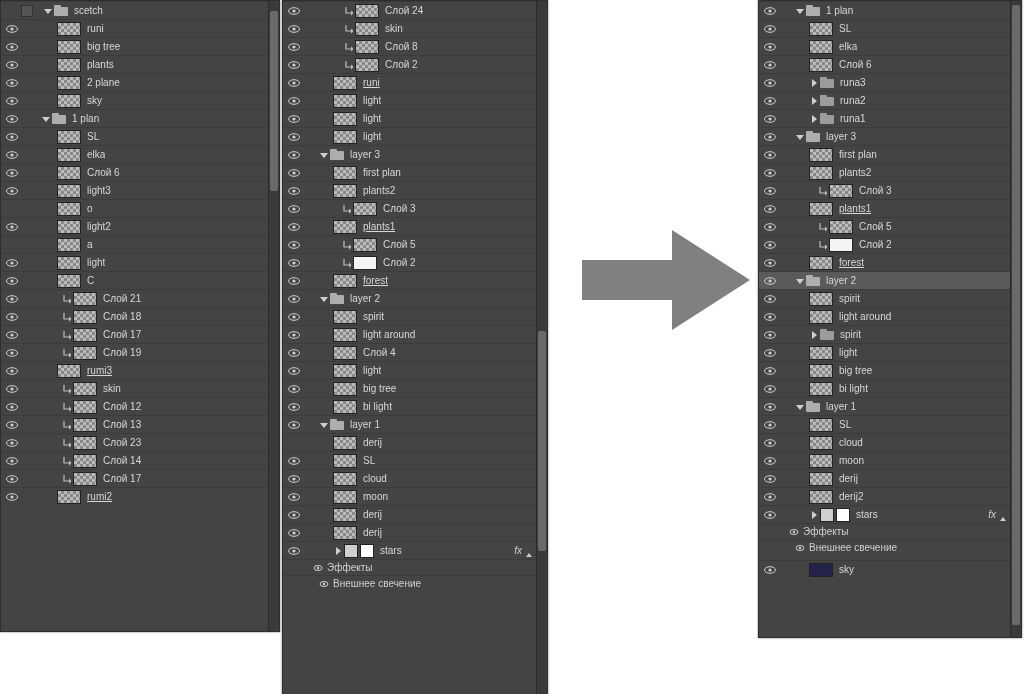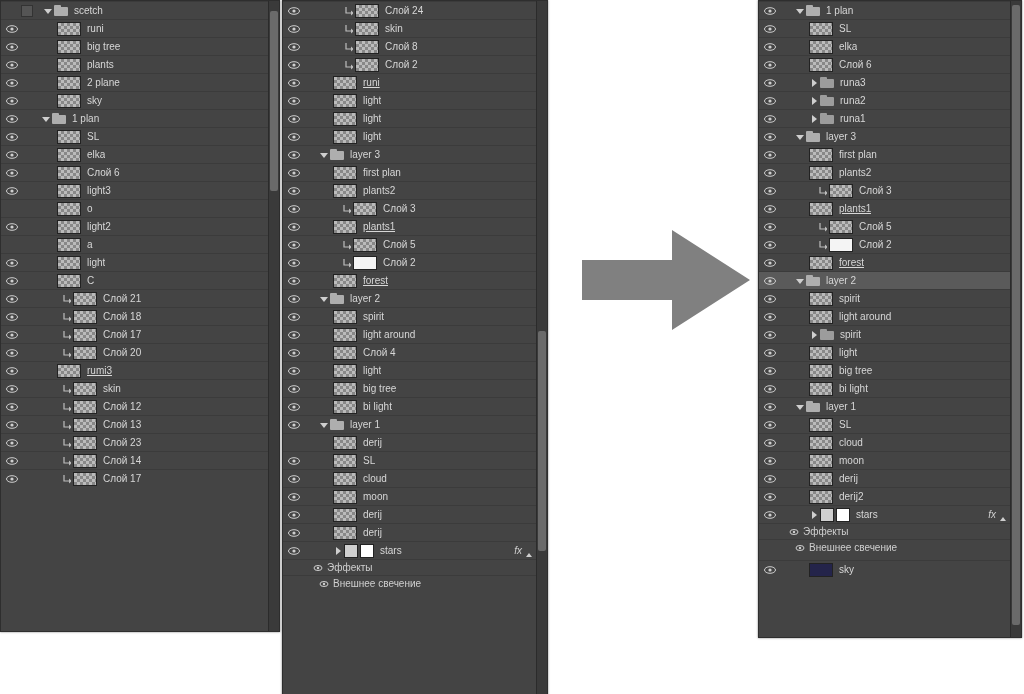--- a/index.html
+++ b/index.html
@@ -440,21 +440,21 @@
           <span class="spacer" style="width: 30px;"></span>
           <span style="display: inline-flex; align-items: center; flex-shrink: 0;">
             <svg viewBox="0 0 8 10" width="8" height="10" style="margin-right:2px; flex-shrink:0;">
               <path d="M1 1 L1 7 L6 7" fill="none" stroke="#bdbdbd" stroke-width="1.2"></path>
               <polygon points="6,4.5 6,9.5 9,7" fill="#bdbdbd"></polygon>
             </svg>
           </span>
           <span class="icon-slot">
             <span class="thumb"></span>
           </span>
-          <span class="label">Слой 20</span>
+          <span class="label">Слой 19</span>
         </div>
         <div class="row">
           <span class="eye">
             <svg viewBox="0 0 14 14">
               <ellipse cx="7" cy="7" rx="5.5" ry="3.3" fill="none" stroke="#cfcfcf" stroke-width="1"></ellipse>
               <circle cx="7" cy="7" r="1.6" fill="#cfcfcf"></circle>
             </svg>
           </span>
           <span class="col2"></span>
           <span class="spacer" style="width: 24px;"></span>
@@ -575,20 +575,34 @@
           <span style="display: inline-flex; align-items: center; flex-shrink: 0;">
             <svg viewBox="0 0 8 10" width="8" height="10" style="margin-right:2px; flex-shrink:0;">
               <path d="M1 1 L1 7 L6 7" fill="none" stroke="#bdbdbd" stroke-width="1.2"></path>
               <polygon points="6,4.5 6,9.5 9,7" fill="#bdbdbd"></polygon>
             </svg>
           </span>
           <span class="icon-slot">
             <span class="thumb"></span>
           </span>
           <span class="label">Слой 17</span>
+        </div>
+        <div class="row">
+          <span class="eye">
+            <svg viewBox="0 0 14 14">
+              <ellipse cx="7" cy="7" rx="5.5" ry="3.3" fill="none" stroke="#cfcfcf" stroke-width="1"></ellipse>
+              <circle cx="7" cy="7" r="1.6" fill="#cfcfcf"></circle>
+            </svg>
+          </span>
+          <span class="col2"></span>
+          <span class="spacer" style="width: 24px;"></span>
+          <span class="icon-slot">
+            <span class="thumb"></span>
+          </span>
+          <span class="label u">rumi2</span>
         </div>
       </div>
     <div class="scrollbar">
       <div class="scrollthumb" style="top:10px; height:180px;"></div>
     </div>
   </div>
 
   <div class="panel" id="panel2" style="left:282px; top:0px; width:264px; height:694px;">
     <div class="inner" id="inner2">
         <div class="row">

